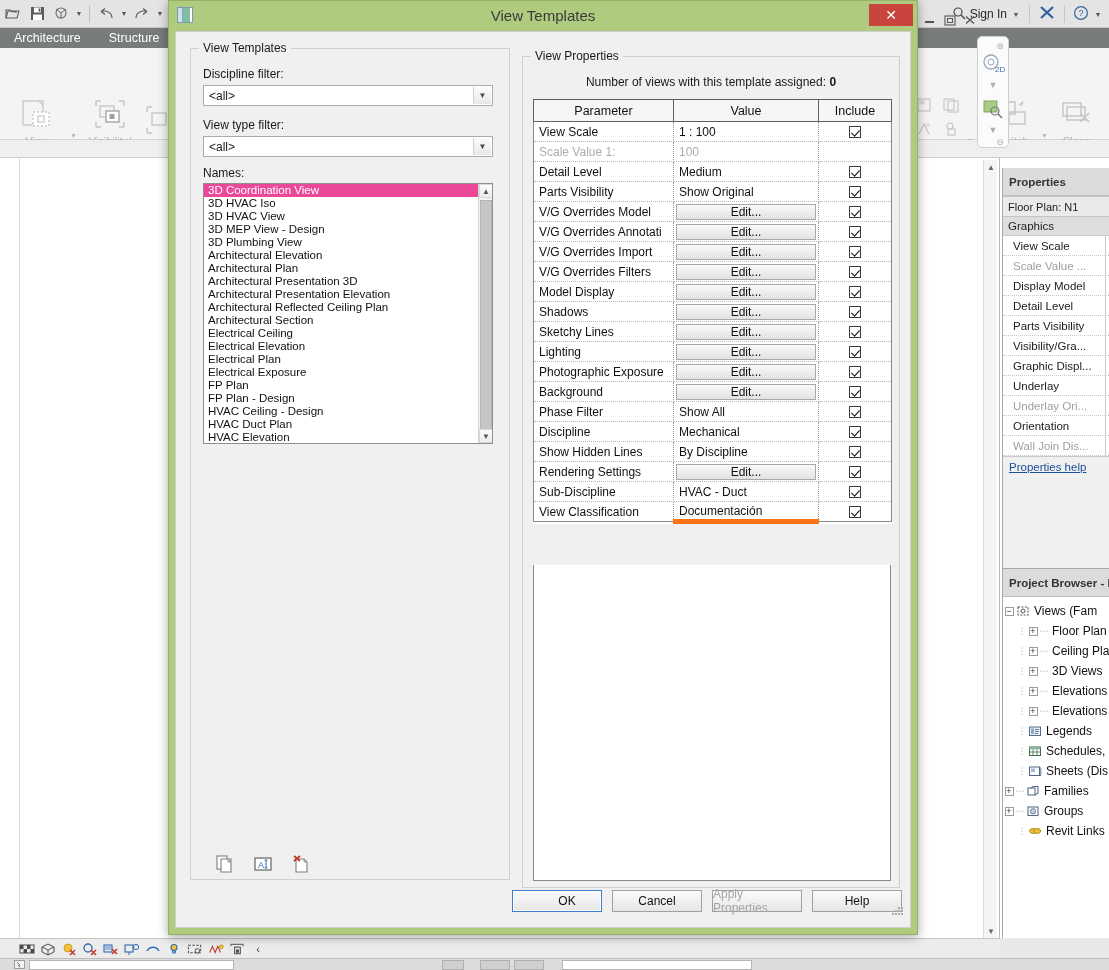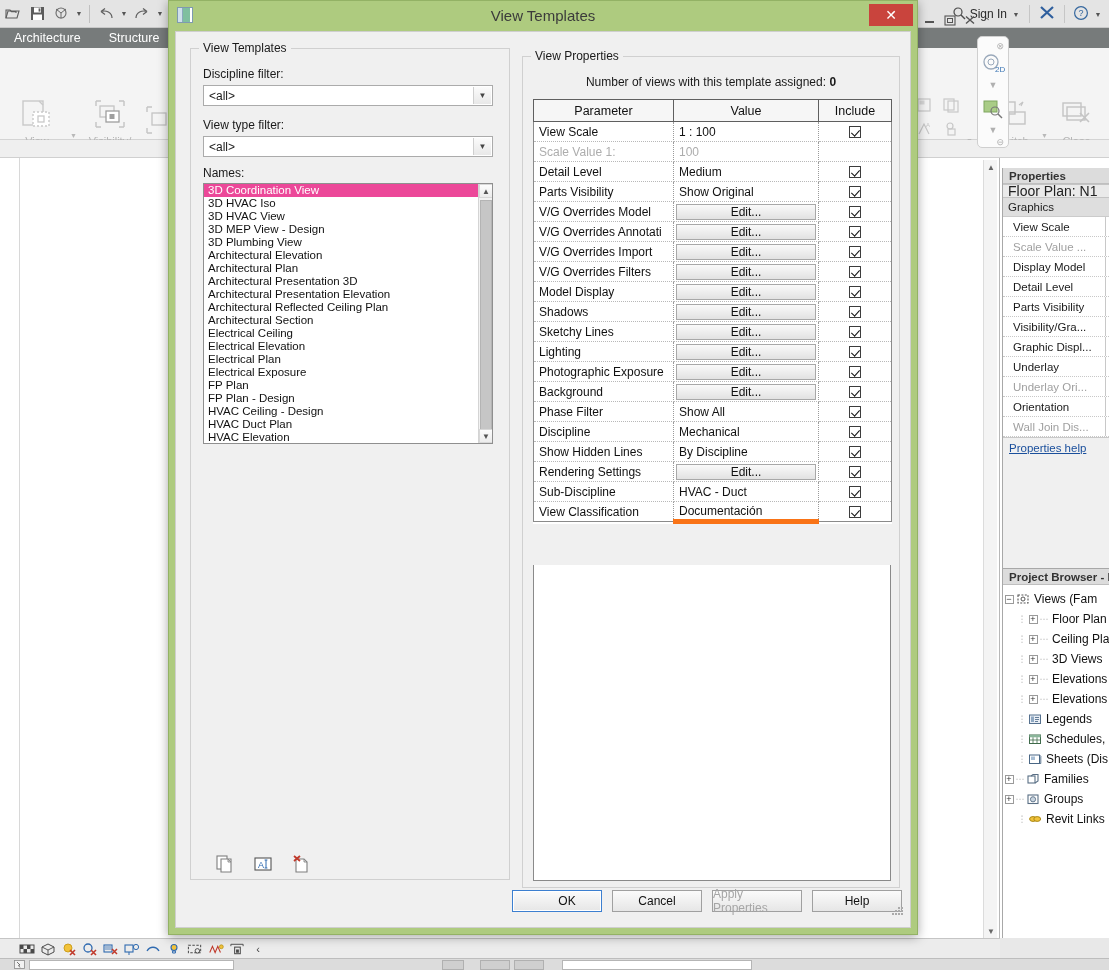--- a/index.html
+++ b/index.html
@@ -100,34 +100,34 @@
   }
   .nav-x { font-size: 9px; color:#b0b0b0; }
   .nav-div { width:22px; height:1px; background:#dcdcdc; margin: 2px 0;}
 
   
   .props-panel {
     position: absolute; left: 1002px; top: 168px; width: 107px; height: 400px;
     background: #f0f0f0; border-left: 1px solid #a8a8a8;
   }
   .panel-header {
-    height: 16px; background: #dcdcdc; border-bottom: 1px solid #bfbfbf;
+    height: 28px; background: #dcdcdc; border-bottom: 1px solid #bfbfbf;
     font-size: 11.5px; font-weight: bold; color: #333;
     display:flex; align-items:center; padding-left: 6px;
     overflow: hidden; white-space: nowrap;
   }
   .props-type-box {
     margin: 6px 4px; height: 62px; background:#fff; border:1px solid #c0c0c0;
     display:flex; align-items:center; gap:4px; padding: 4px;
   }
   .pt-icon { width: 54px; height: 50px; display:flex; align-items:center; justify-content:center;}
   .pt-label { font-size: 11.5px; color:#222; white-space:nowrap; overflow:hidden;}
   .props-instance {
-    height: 14px; background:#eaeaea; border:1px solid #c4c4c4; border-left:none; border-right:none;
-    font-size: 14px; color:#222; display:flex; align-items:center; padding-left:5px;
+    height: 21px; background:#eaeaea; border:1px solid #c4c4c4; border-left:none; border-right:none;
+    font-size: 11px; color:#222; display:flex; align-items:center; padding-left:5px;
     white-space:nowrap;
   }
   .props-group {
     height: 19px; background:#dedede; font-size:11.5px; color:#222;
     display:flex; align-items:center; padding-left:5px; border-bottom:1px solid #cbcbcb;
   }
   .prop-row {
     height: 20px; display:flex; align-items:center; font-size: 11.5px;
     border-bottom: 1px dotted #c8c8c8; background: #fff;
   }

